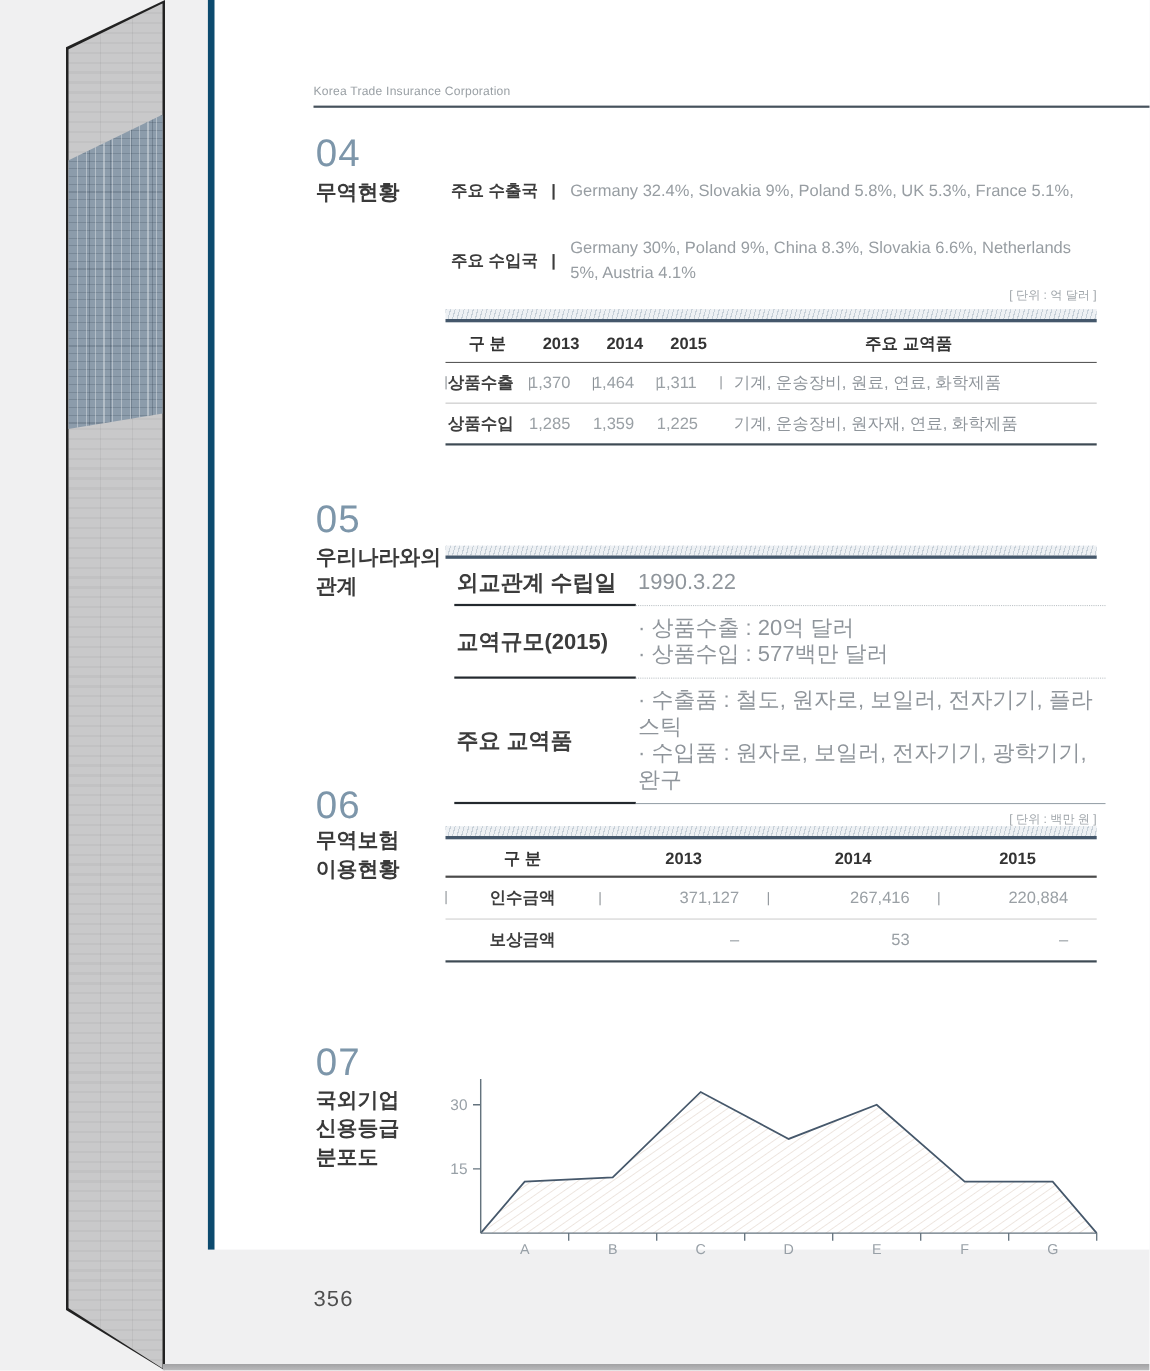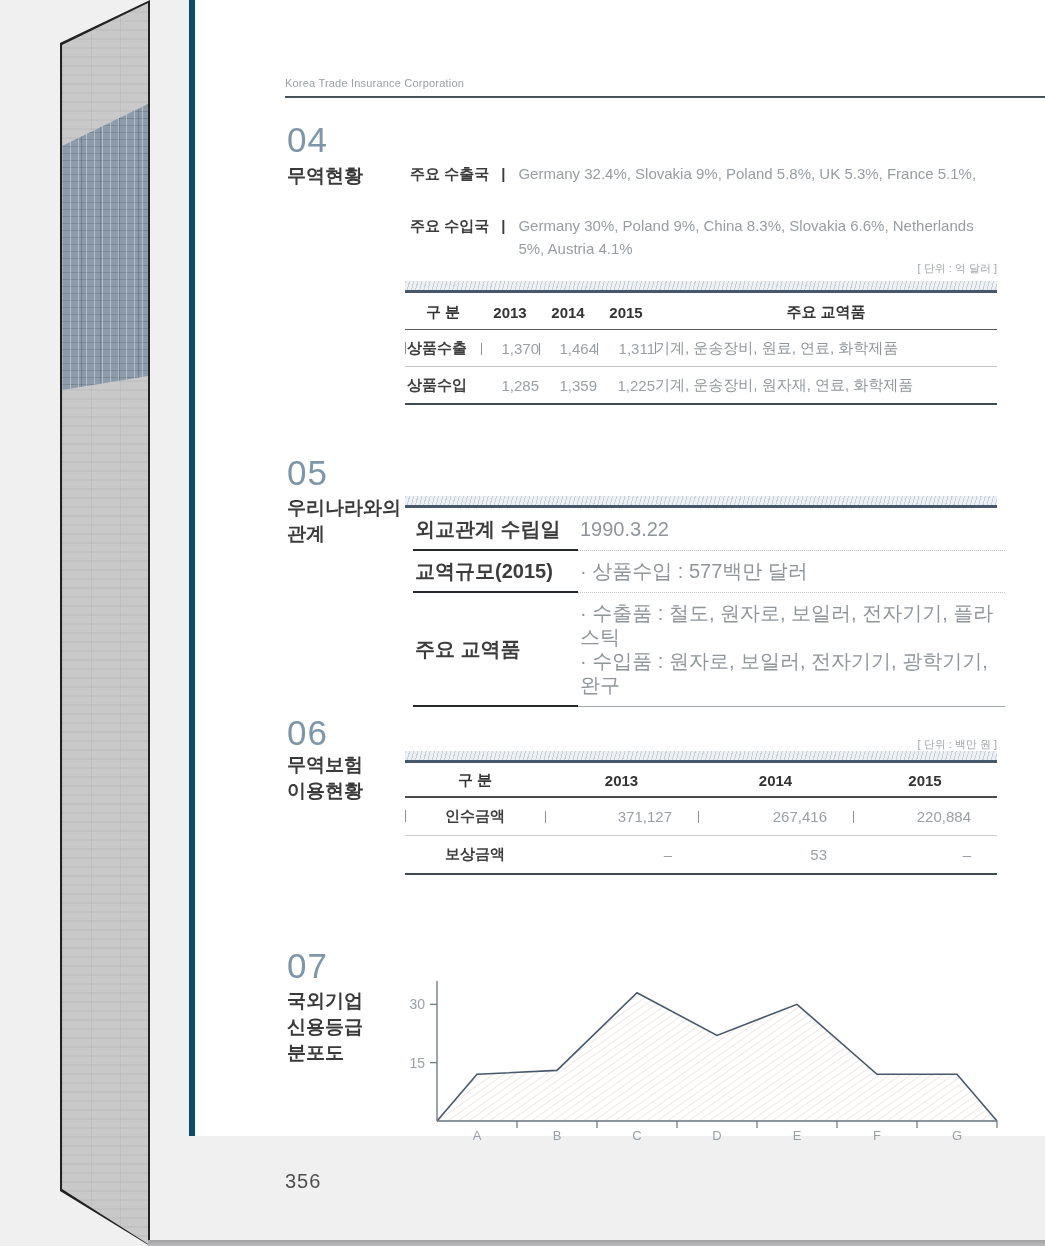--- a/index.html
+++ b/index.html
@@ -63,22 +63,22 @@
   .hatch-band{
     position:absolute;left:210px;width:592px;height:9px;
     background:repeating-linear-gradient(105deg,#c7d0d8 0 1px,#eef1f4 1px 4px);
     border-bottom:3px solid #44576b;
   }
   
   .t1{position:absolute;left:210px;top:296px;width:592px;border-bottom:2px solid #3e4a54;font-size:15px;}
   .t1 .tr{display:flex;align-items:center;height:36px;}
   .t1 .thr{height:33px;border-bottom:1px solid #595959;}
   .t1 .c-label{width:76px;}
-  .t1 .c-year{width:58px;text-align:right;}
-  .t1 .c-items{flex:1;}
+  .t1 .c-year{width:58px;text-align:left;}
+  .t1 .c-items{flex:1;padding-left:12px;}
   .t1 .thr div{font-weight:700;color:#333;text-align:center;}
   .t1 .thr .c-items{font-weight:700;padding-left:0;}
   .t1 .body-row{border-bottom:1px solid #c6c6c6;}
   .t1 .body-row:last-child{border-bottom:none;}
   .t1 .body-row .c-label{font-weight:700;color:#3e3e3e;padding-left:2px;box-sizing:border-box;}
   .t1 .body-row .c-year{color:#9aa0a5;}
   .t1 .body-row .c-items{color:#8f959b;}
   .tickcell{position:relative;}
   .tickcell::before{content:'';position:absolute;left:0;top:3px;width:1px;height:12px;background:#8b9196;}
   
@@ -122,21 +122,21 @@
   <div class="sec-title" style="top:163px;">무역현황</div>
 
   <div class="kv-row" style="top:162px;">
     <span class="kv-label">주요 수출국</span>
     <span class="kv-pipe">|</span>
     <span class="kv-text">
       <span>Germany 32.4%, Slovakia 9%, Poland 5.8%, UK 5.3%, France 5.1%,</span>
     </span>
   </div>
 
-  <div class="kv-row" style="top:214px;">
+  <div class="kv-row" style="top:214px;align-items:center;">
     <span class="kv-label">주요 수입국</span>
     <span class="kv-pipe">|</span>
     <span class="kv-text">
       <span>Germany 30%, Poland 9%, China 8.3%, Slovakia 6.6%, Netherlands</span>
       <span>5%, Austria 4.1%</span>
     </span>
   </div>
 
   <div class="unit-label" style="top:261px;">[ 단위 : 억 달러 ]</div>
   <div class="hatch-band" style="top:281px;"></div>
@@ -175,20 +175,21 @@
   <div class="info">
     <div class="irow">
       <div class="ilabel">외교관계 수립일</div>
       <div class="ival">
         <span>1990.3.22</span>
       </div>
     </div>
     <div class="irow">
       <div class="ilabel">교역규모(2015)</div>
       <div class="ival">
+        <span>· 상품수출 : 20억 달러</span>
         <span>· 상품수입 : 577백만 달러</span>
       </div>
     </div>
     <div class="irow">
       <div class="ilabel">주요 교역품</div>
       <div class="ival">
         <span>· 수출품 : 철도, 원자로, 보일러, 전자기기, 플라스틱</span>
         <span>· 수입품 : 원자로, 보일러, 전자기기, 광학기기, 완구</span>
       </div>
     </div>

